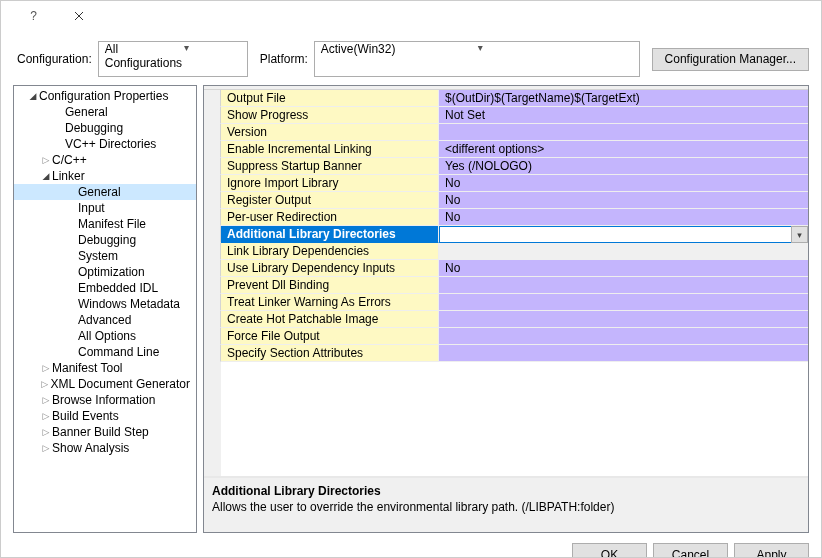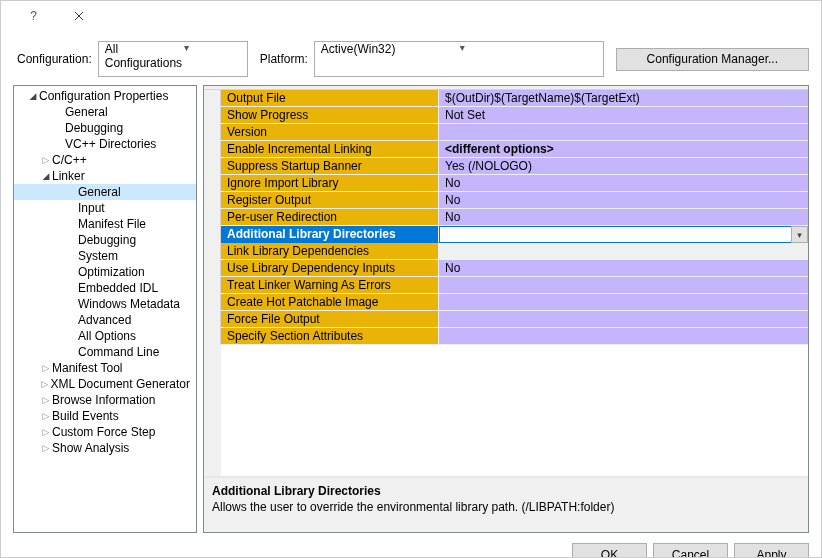--- a/index.html
+++ b/index.html
@@ -40,21 +40,21 @@
     border: 1px solid #adadad;
     height: 36px;
     padding: 0 4px 12px 6px;
   }
   .combo span { flex: 1; }
   .chev { font-size: 10px; color: #555; padding: 0 2px; }
   .btn-std {
     border: 1px solid #adadad;
     background: #e1e1e1;
     height: 23px;
-    padding: 0 30px;
+    padding: 0 12px;
     display: flex; align-items: center; justify-content: center;
     font-size: 12px;
   }
   .content {
     display: flex;
     height: 448px;
     padding: 0 12px;
     gap: 6px;
   }
   .tree-pane {
@@ -105,21 +105,21 @@
   .grid-row .gutter {
     width: 17px;
     background: #f0f0f0;
     border-right: 1px solid #d4d4d4;
     border-bottom: 1px solid #f0f0f0;
   }
   .grid-row .propname {
     width: 218px;
     padding: 0 6px;
     display: flex; align-items: center;
-    background: #eab308;
+    background: #fef9c3;
     border-right: 1px solid #eee;
     border-bottom: 1px solid #eee;
     white-space: nowrap; overflow: hidden;
   }
   .grid-row .propval {
     flex: 1;
     padding: 0 6px;
     display: flex; align-items: center;
     background: #c4b5fd;
     border-bottom: 1px solid #eee;
@@ -138,21 +138,21 @@
     width: 17px;
     border: 1px solid #adadad;
     background: #e1e1e1;
     display: flex; align-items: center; justify-content: center;
     font-size: 9px; color: #444;
   }
   .grid-row.dropdown-open .propval {
     background: #0078d7; color: #fff;
     border-bottom: 1px solid #0078d7;
   }
-  .bold { font-weight: 700; }
+  .bold { font-weight: 400; }
   .grid-spacer { flex: 1; background: #fff; border-left: 17px solid #f0f0f0; }
   .desc-pane {
     border-top: 2px solid #e8e8e8;
     background: #f0f0f0;
     padding: 6px 10px 4px 8px;
     height: 56px;
   }
   .desc-pane .dtitle { font-weight: 600; margin-bottom: 2px; }
   .footer {
     display: flex;
@@ -297,21 +297,21 @@
         <span>Browse Information</span>
       </div>
       <div class="tree-item">
         <span style="width: 26px; display: inline-block;"></span>
         <span class="arrow" style="color: rgb(136, 136, 136);">▷</span>
         <span>Build Events</span>
       </div>
       <div class="tree-item">
         <span style="width: 26px; display: inline-block;"></span>
         <span class="arrow" style="color: rgb(136, 136, 136);">▷</span>
-        <span>Custom Force Step</span>
+        <span>Banner Build Step</span>
       </div>
       <div class="tree-item">
         <span style="width: 26px; display: inline-block;"></span>
         <span class="arrow" style="color: rgb(136, 136, 136);">▷</span>
         <span>Show Analysis</span>
       </div>
     </div>
   <div class="grid-pane">
     <div class="grid-header"></div>
     <div class="grid-body" id="grid">
@@ -362,20 +362,25 @@
           <div class="dropbtn">▾</div>
         </div>
         <div class="grid-row dropdown-open">
           <div class="gutter"></div>
           <div class="propname">Link Library Dependencies</div>
         </div>
         <div class="grid-row">
           <div class="gutter"></div>
           <div class="propname">Use Library Dependency Inputs</div>
           <div class="propval">No</div>
+        </div>
+        <div class="grid-row">
+          <div class="gutter"></div>
+          <div class="propname">Prevent Dll Binding</div>
+          <div class="propval"></div>
         </div>
         <div class="grid-row">
           <div class="gutter"></div>
           <div class="propname">Treat Linker Warning As Errors</div>
           <div class="propval"></div>
         </div>
         <div class="grid-row">
           <div class="gutter"></div>
           <div class="propname">Create Hot Patchable Image</div>
           <div class="propval"></div>

